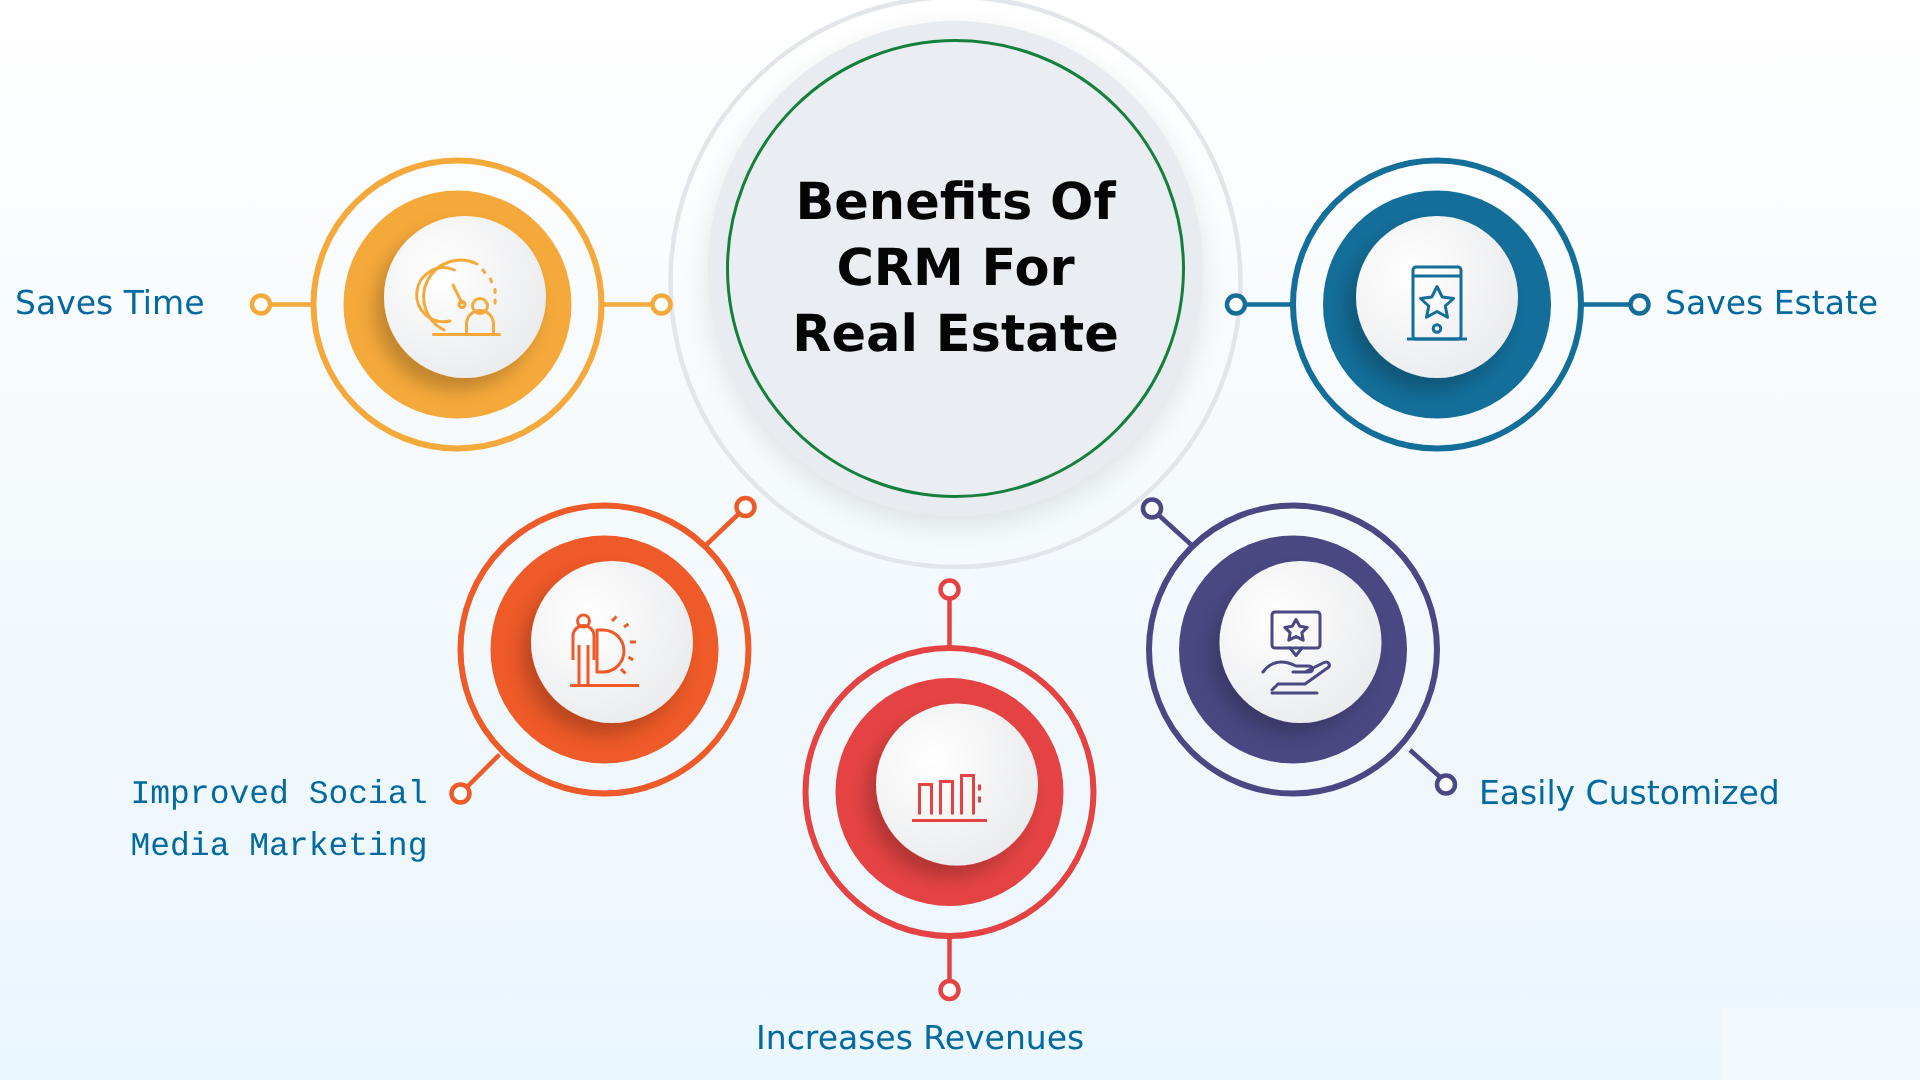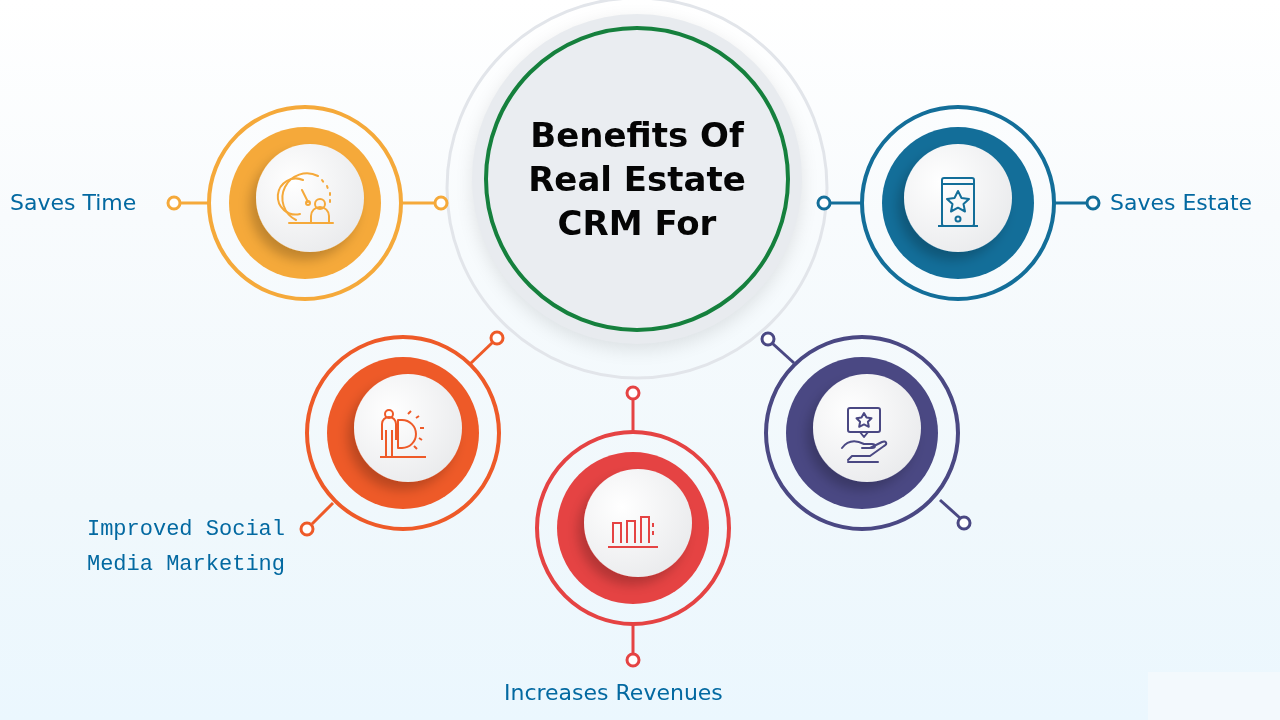--- a/index.html
+++ b/index.html
@@ -16,21 +16,21 @@
   .title-wrap {
     position:absolute; left:472px; top:14px; width:330px; height:330px;
     border-radius:50%;
     background:#e8ebef;
     box-shadow: 0 6px 18px rgba(0,0,0,0.10);
   }
   .title-inner {
     position:absolute; left:12px; top:12px; width:306px; height:306px;
     border-radius:50%;
     background:#eaedf1;
-    border:4px solid #15803d;
+    border:2px solid #15803d;
     box-sizing:border-box;
     display:flex; align-items:center; justify-content:center; flex-direction:column;
   }
   .title-line {
     font-family: "DejaVu Sans", sans-serif;
     font-weight:bold; font-size:34px; line-height:44px; color:#050505;
     text-align:center; white-space:nowrap;
   }
   .label {
     position:absolute; font-family:"DejaVu Sans", sans-serif; font-size:22px;
@@ -148,22 +148,22 @@
         <path d="M864 413 l2.5 4.5 5 .8 -3.6 3.5 .9 5 -4.8 -2.4 -4.8 2.4 .9 -5 -3.6 -3.5 5 -.8z"></path>
         <path d="M842 448 c6 -8 14 -8 22 -4 h8 c4 0 4 4 0 4 h-10 M870 448 l12 -6 c4 -2 6 2 2 4 l-14 10 h-18 l-4 4"></path>
         <line x1="848" y1="462" x2="878" y2="462"></line>
       </g>
     </g>
   </svg>
 
   <div class="title-wrap">
     <div class="title-inner">
       <div class="title-line">Benefits Of</div>
+      <div class="title-line">CRM For</div>
       <div class="title-line">Real Estate</div>
-      <div class="title-line">CRM For</div>
     </div>
   </div>
 
   <div class="label" style="left:10px; top:185px;">
     <span>Saves Time</span>
   </div>
 
   <div class="label" style="left:1110px; top:185px;">
     <span>Saves Estate</span>
   </div>
@@ -171,16 +171,17 @@
   <div class="label" style="right:995px; top:512px; text-align:right;font-family:Liberation Mono, monospace;">
     <div>Improved Social</div>
     <div>Media Marketing</div>
   </div>
 
   <div class="label" style="left:504px; top:675px;">
     <span>Increases Revenues</span>
   </div>
 
   <div class="label" style="left:986px; top:512px;">
+    <div>Easily Customized</div>
   </div>
 
   <div class="corner-patch"></div>
 </div>
 
 </body></html>

